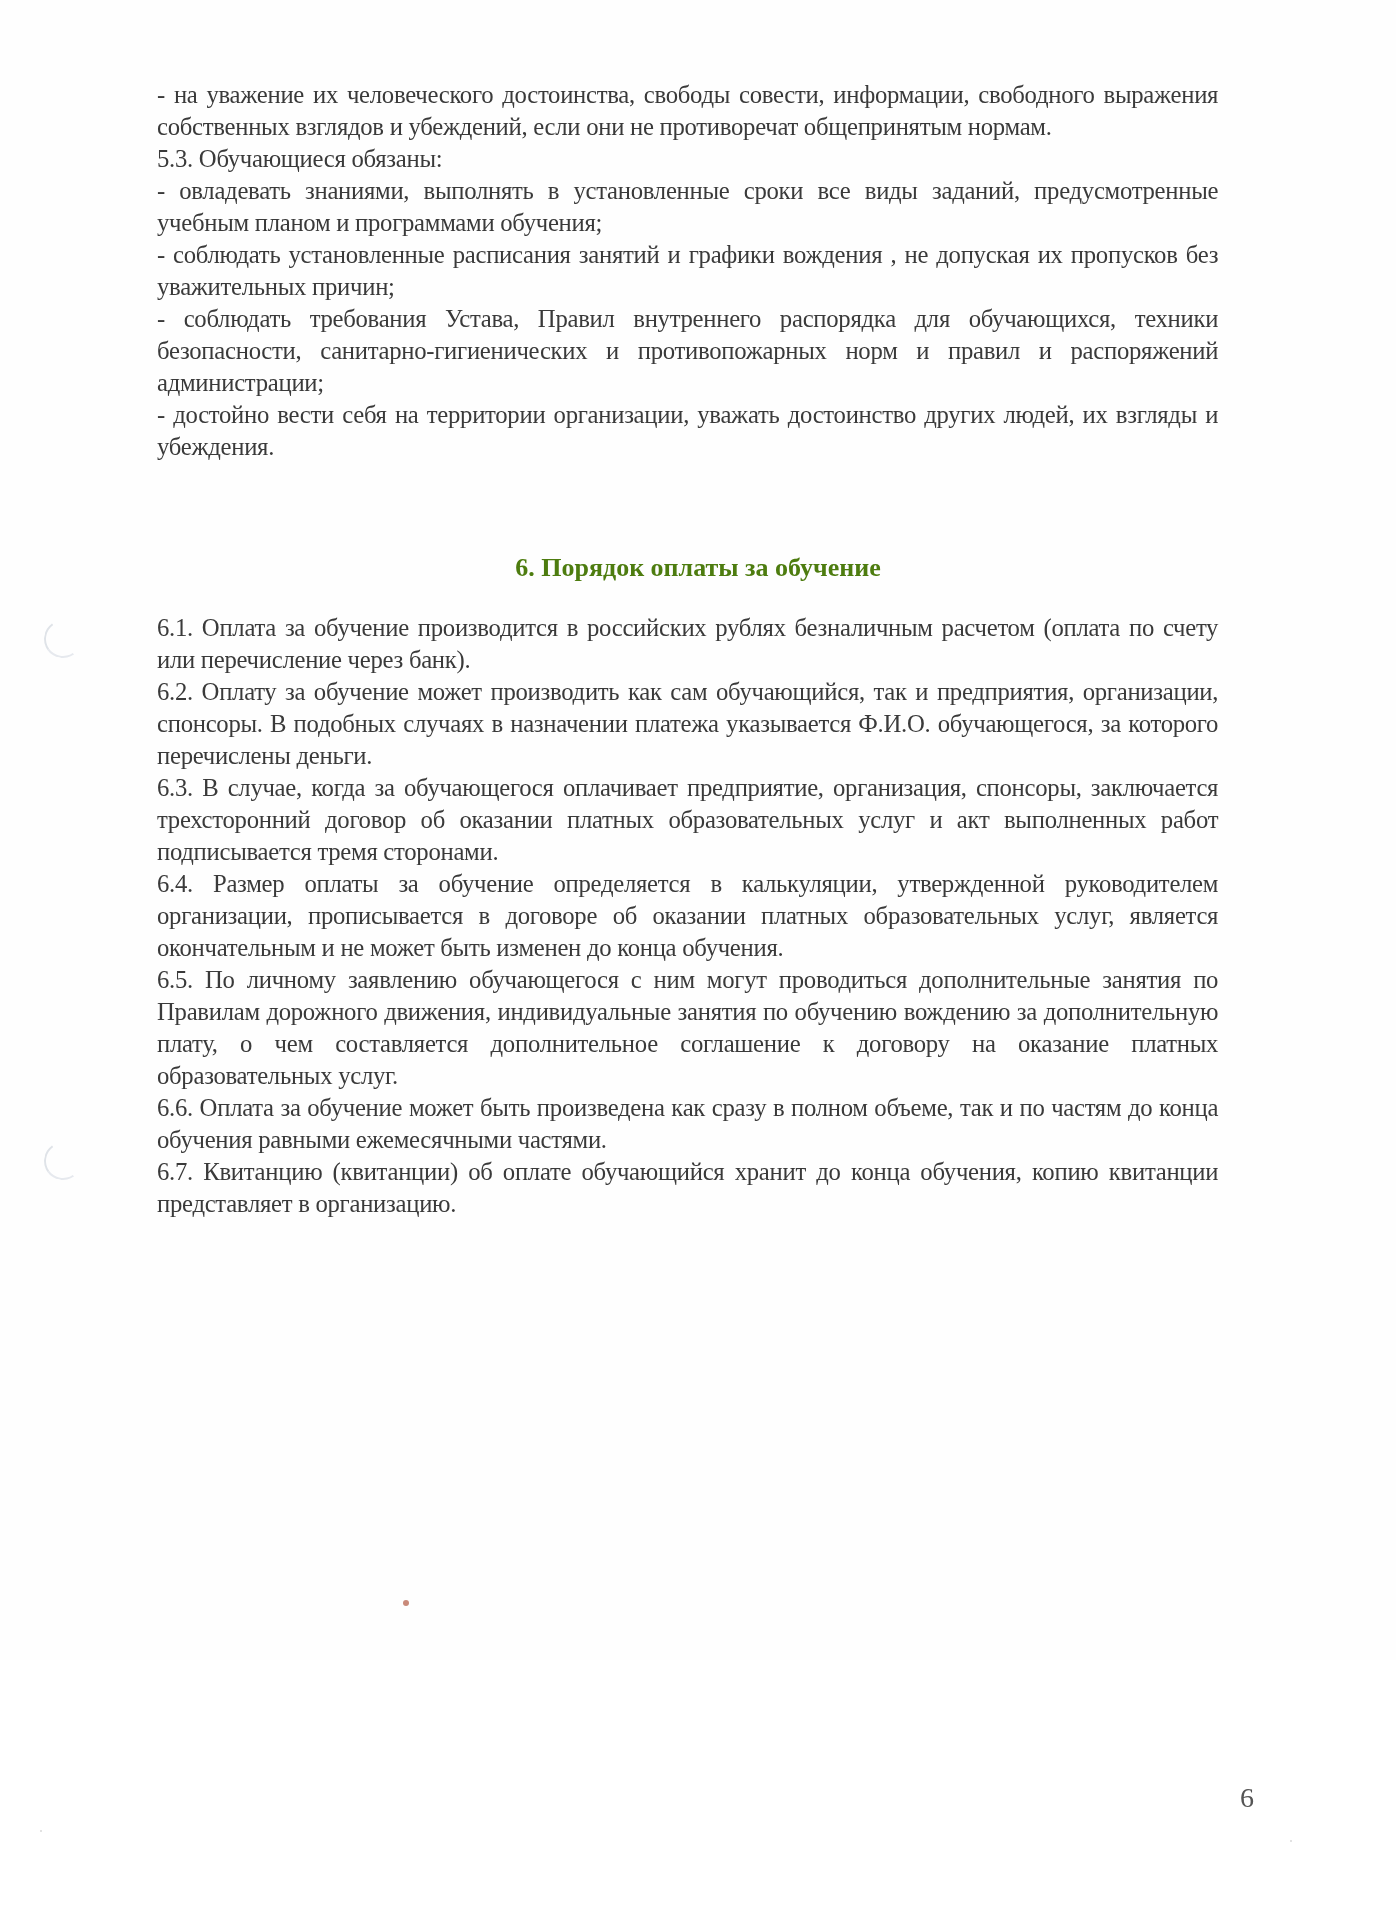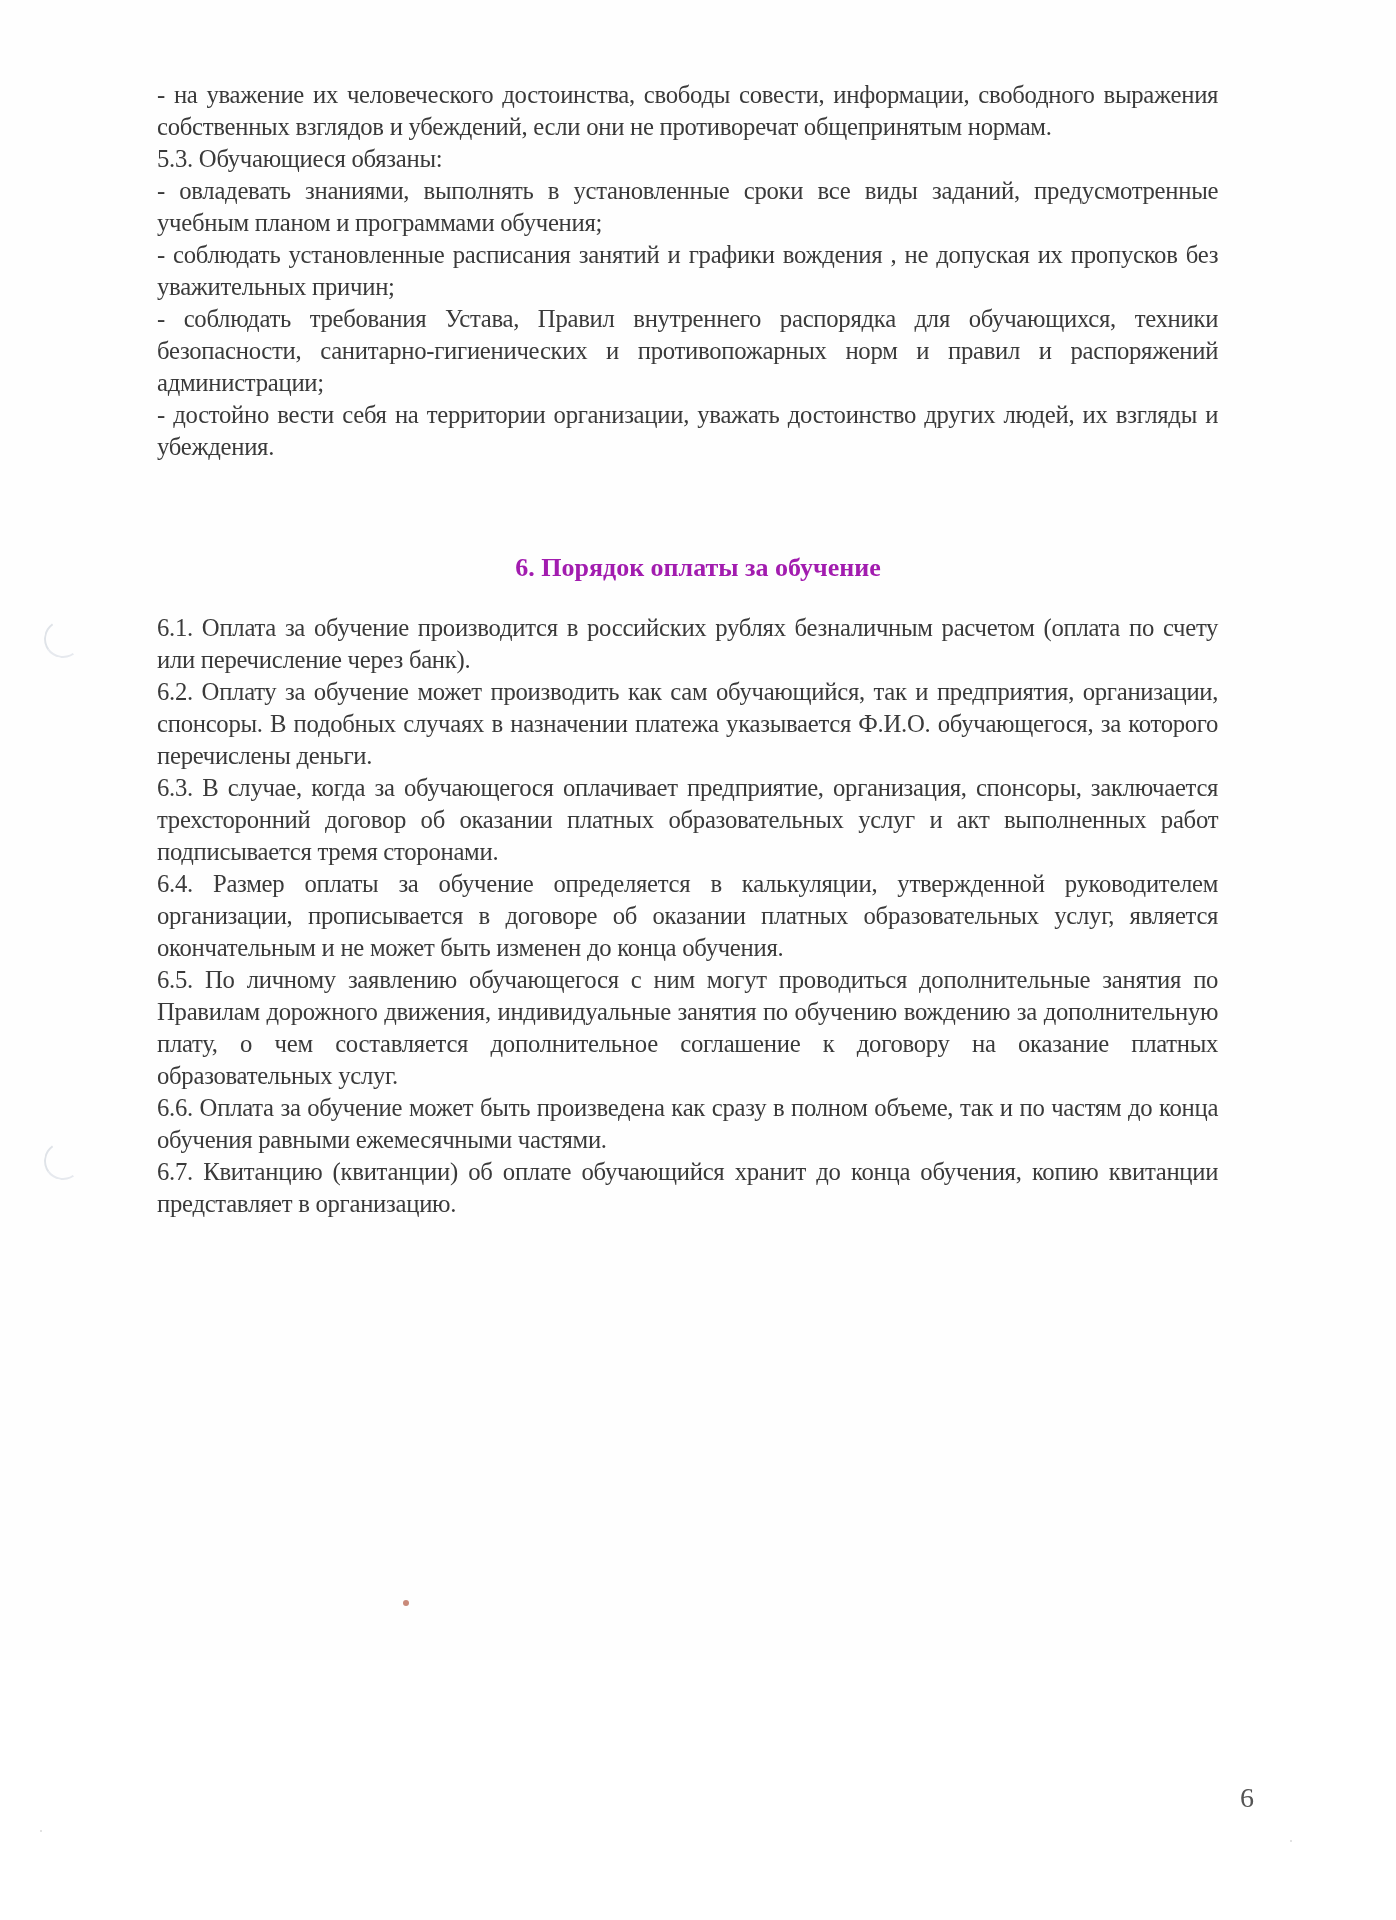--- a/index.html
+++ b/index.html
@@ -11,21 +11,21 @@
   .page { position: absolute; left: 0; top: 0; width: 1396px; height: 1660px; background: #fefefe; }
   .block {
     position: absolute; left: 157px; width: 1094px;
     font-size: 25.5px; line-height: 32px; text-align: justify;
     letter-spacing: -0.3px; transform: scaleX(0.97); transform-origin: left top;
   }
   .p { margin: 0; text-align: justify; }
   .block-top { top: 79px; }
   .heading {
     position: absolute; top: 552px; left: 0; width: 1396px; text-align: center;
-    font-weight: bold; font-size: 26px; line-height: 32px; color: #a21caf;
+    font-weight: bold; font-size: 26px; line-height: 32px; color: #4d7c0f;
   }
   .block-bottom { top: 612px; }
   .pagenum { position: absolute; left: 1240px; top: 1782px; font-size: 28px; color: #555; }
   .punch {
     position: absolute; width: 34px; height: 34px; border-radius: 50%;
     border-left: 2px solid #dfe3e8; border-bottom: 2px solid #e6e9ee;
     border-top: 2px solid transparent; border-right: 2px solid transparent;
     transform: rotate(10deg);
   }
   .punch1 { left: 44px; top: 620px; }

